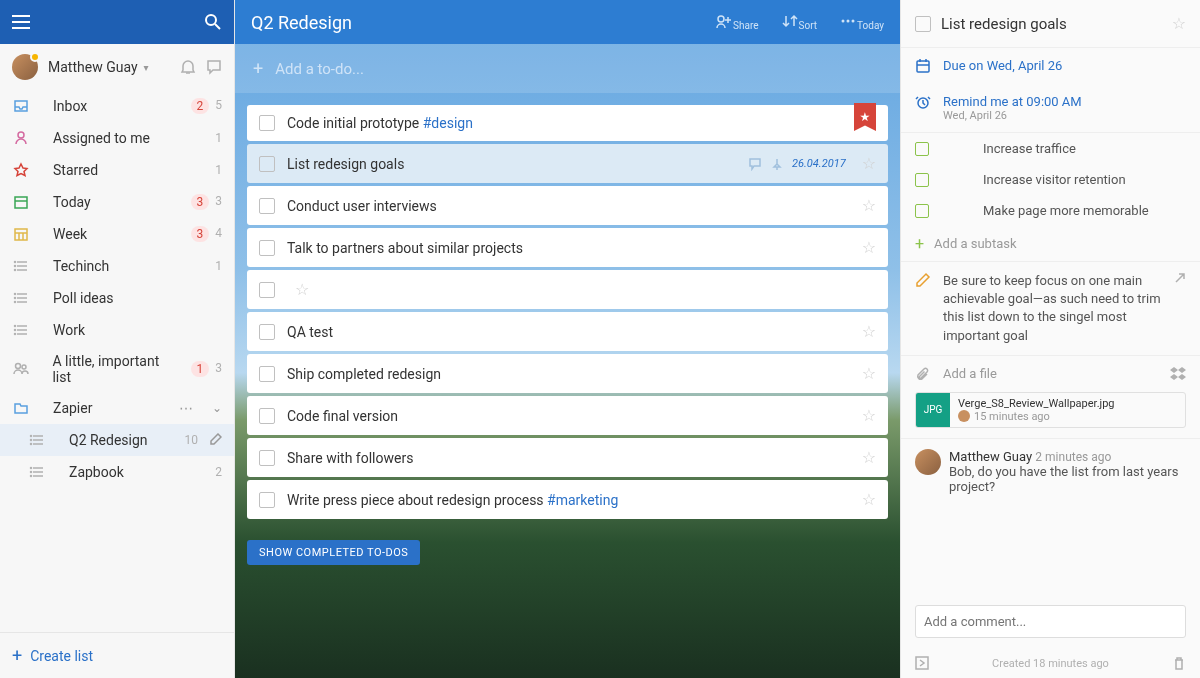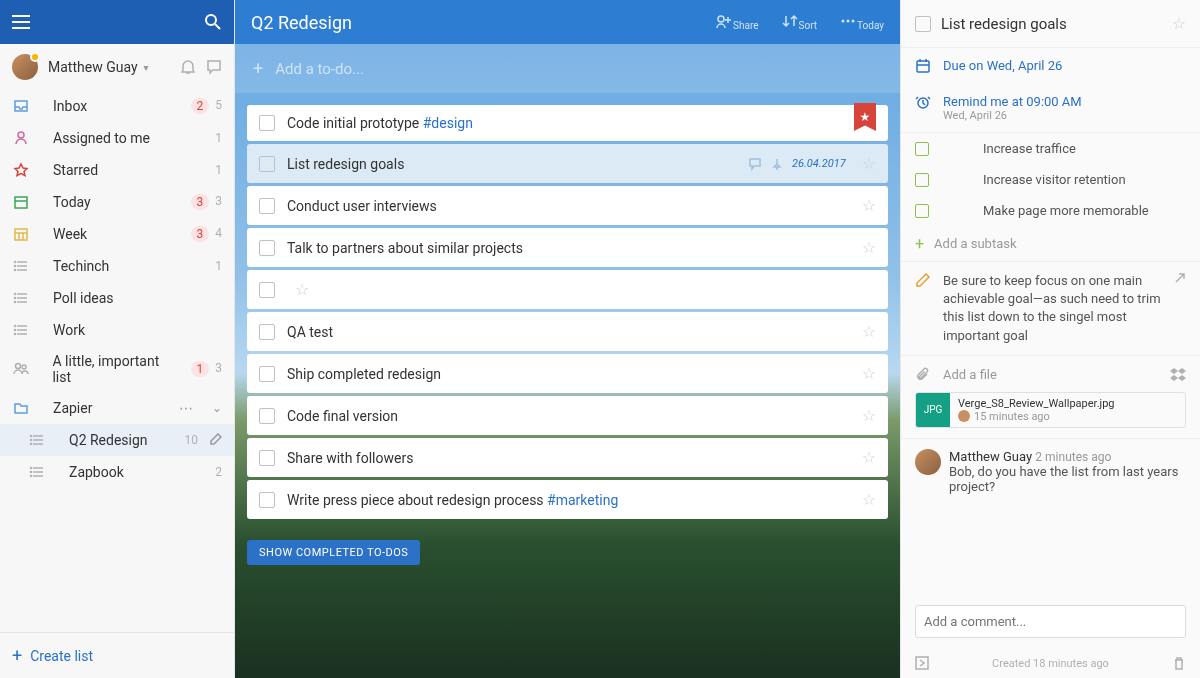--- a/index.html
+++ b/index.html
@@ -70,21 +70,21 @@
 .detail-row .ric { width: 18px; margin-right: 10px; color: #2b71c8; flex-shrink: 0; }
 .detail-row .rtxt { color: #2b71c8; }
 .detail-row .rsub { color: #999; font-size: 11px; display: block; }
 .subtask { padding: 8px 14px; display: flex; align-items: center; font-size: 13px; color: #555; gap: 44px; }
 .sub-check { width: 14px; height: 14px; border: 1.5px solid #8bc34a; border-radius: 2px; margin-right: 10px; cursor: pointer; }
 .add-subtask { padding: 8px 14px; display: flex; align-items: center; color: #999; font-size: 13px; }
 .add-subtask .plus { color: #8bc34a; margin-right: 10px; font-size: 16px; }
 .note-row { padding: 10px 14px; display: flex; font-size: 13px; color: #555; line-height: 1.4; }
 .note-row .ric { color: #e8a030; width: 18px; margin-right: 10px; flex-shrink: 0; }
 .note-row .ext { margin-left: auto; color: #b0b0b0; cursor: pointer; }
-.file-row { padding: 10px 14px; display: flex; align-items: flex-end; color: #999; font-size: 13px; }
+.file-row { padding: 10px 14px; display: flex; align-items: center; color: #999; font-size: 13px; }
 .file-row .ric { width: 18px; margin-right: 10px; color: #b0b0b0; }
 .file-row .dbx { margin-left: auto; color: #b0b0b0; cursor: pointer; }
 .file-attach { margin: 0 14px 10px 14px; border: 1px solid #e0e0e0; border-radius: 3px; display: flex; align-items: center; overflow: hidden; }
 .file-thumb { width: 34px; height: 34px; background: #14a085; color: #fff; font-size: 10px; display: flex; align-items: center; justify-content: center; }
 .file-meta { padding: 4px 8px; font-size: 11px; }
 .file-name { color: #333; }
 .file-sub { color: #999; display: flex; align-items: center; gap: 4px; }
 .file-sub .av { width: 12px; height: 12px; border-radius: 50%; background: #c89060; }
 .comment-block { padding: 10px 14px; display: flex; font-size: 13px; }
 .comment-block .cav { width: 26px; height: 26px; border-radius: 50%; background: linear-gradient(135deg,#c89060,#8a6040); margin-right: 8px; flex-shrink: 0; }

